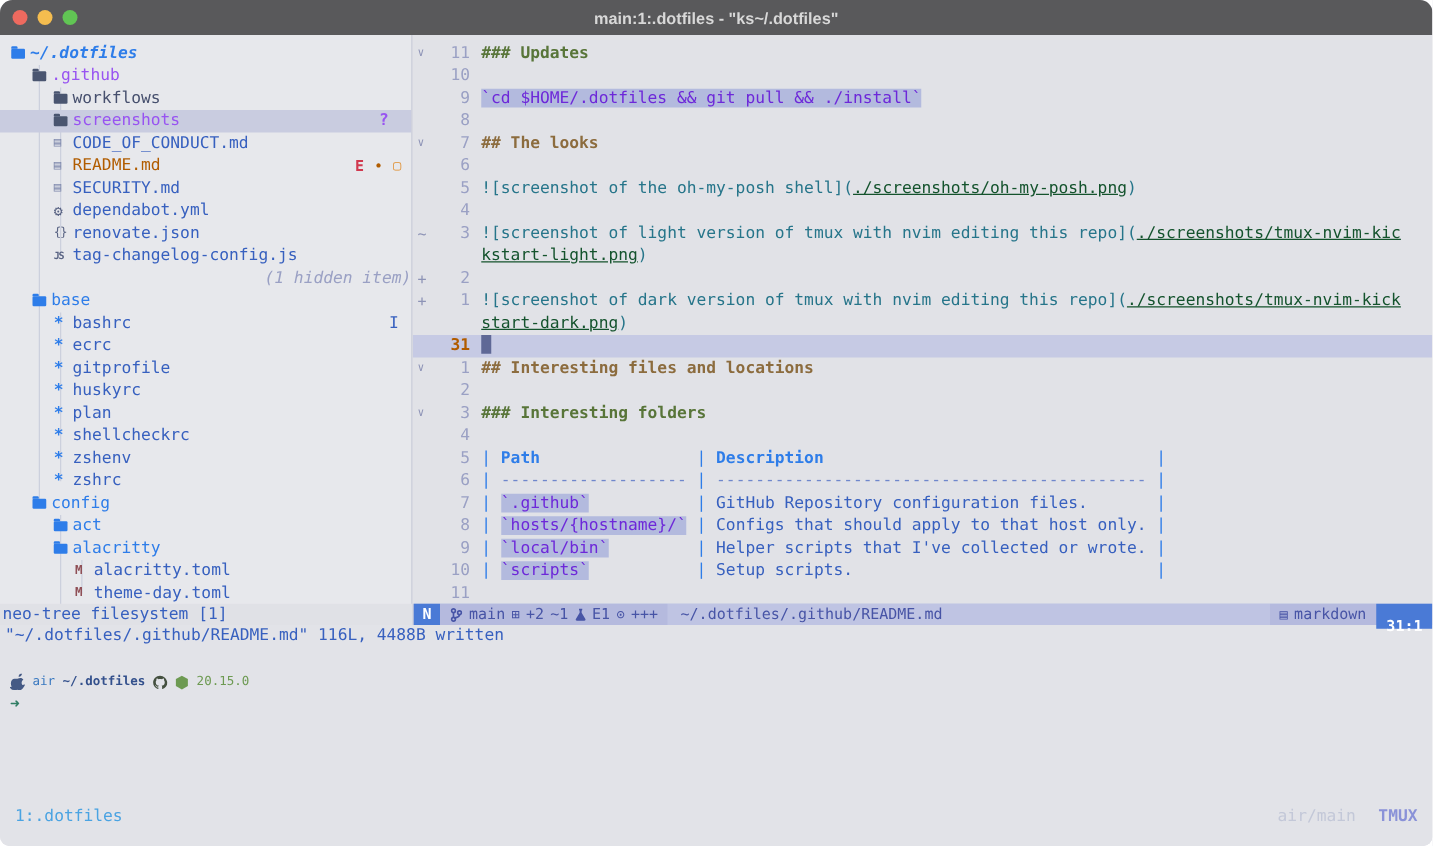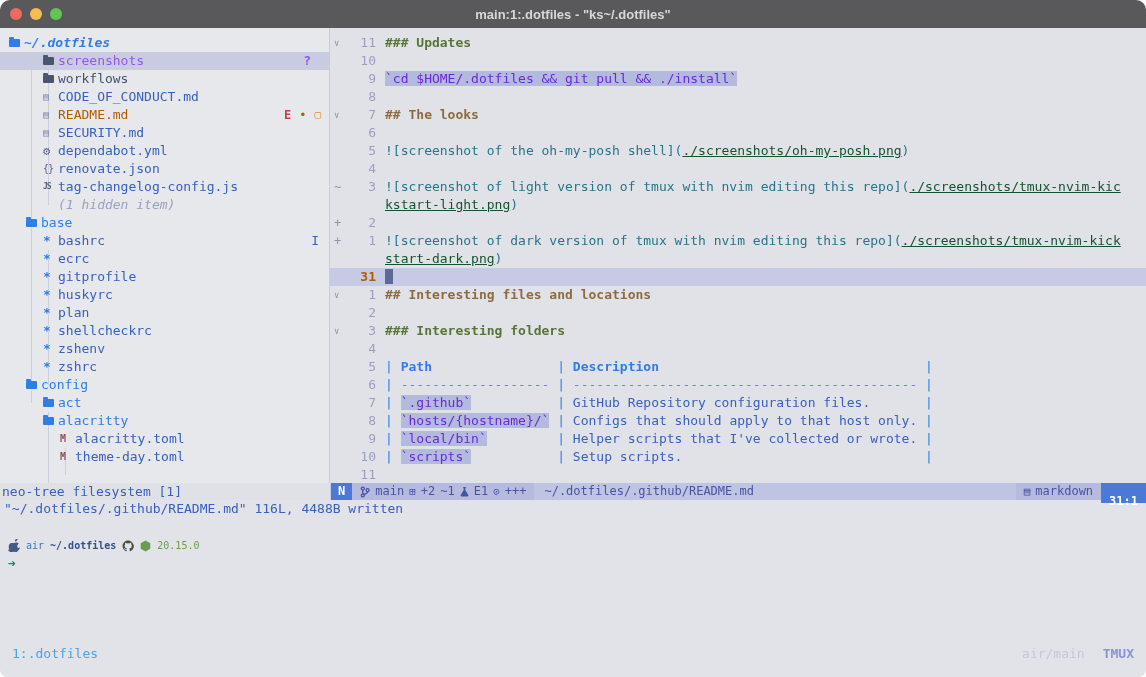--- a/index.html
+++ b/index.html
@@ -120,32 +120,38 @@
         <div class="guide" style="left:48px;top:222px;height:135px;"></div>
         <div class="guide" style="left:48px;top:384px;height:71px;"></div>
         <div class="guide" style="left:65px;top:420px;height:27px;"></div>
         <div id="tree-rows">
             <div class="tr-row" style="padding-left: 9px;">
               <span class="t-icon">
                 <span class="fold-ic i-blue"></span>
               </span>
               <span class="t-label t-root">~/.dotfiles</span>
             </div>
+            <div class="tr-row" style="padding-left: 26px;">
+              <span class="t-icon">
+                <span class="fold-ic i-dark"></span>
+              </span>
+              <span class="t-label t-purple">.github</span>
+            </div>
+            <div class="tr-row" style="padding-left: 43px;">
+              <span class="t-icon">
+                <span class="fold-ic i-dark"></span>
+              </span>
+              <span class="t-label t-dark">workflows</span>
+            </div>
             <div class="tr-row sel" style="padding-left: 43px;">
               <span class="t-icon">
                 <span class="fold-ic i-dark"></span>
               </span>
               <span class="t-label t-purple">screenshots</span>
               <span class="tr-badge">?</span>
-            </div>
-            <div class="tr-row" style="padding-left: 43px;">
-              <span class="t-icon">
-                <span class="fold-ic i-dark"></span>
-              </span>
-              <span class="t-label t-dark">workflows</span>
             </div>
             <div class="tr-row" style="padding-left: 43px;">
               <span class="t-icon ch-ic ic-md">▤</span>
               <span class="t-label t-file">CODE_OF_CONDUCT.md</span>
             </div>
             <div class="tr-row" style="padding-left: 43px;">
               <span class="t-icon ch-ic ic-md">▤</span>
               <span class="t-label t-orange">README.md</span>
               <span class="tr-flags">
                 <span class="fl-e">E</span>
@@ -162,21 +168,21 @@
               <span class="t-label t-file">dependabot.yml</span>
             </div>
             <div class="tr-row" style="padding-left: 43px;">
               <span class="t-icon ch-ic ic-braces">{}</span>
               <span class="t-label t-file">renovate.json</span>
             </div>
             <div class="tr-row" style="padding-left: 43px;">
               <span class="t-icon ch-ic ic-js">JS</span>
               <span class="t-label t-file">tag-changelog-config.js</span>
             </div>
-            <div class="tr-row" style="padding-left: 43px;">
+            <div class="tr-row" style="padding-left: 43px; justify-content: flex-end;">
               <span class="t-icon ch-ic ic-none"></span>
               <span class="t-label t-hidden">(1 hidden item)</span>
             </div>
             <div class="tr-row" style="padding-left: 26px;">
               <span class="t-icon">
                 <span class="fold-ic i-blue"></span>
               </span>
               <span class="t-label t-dir">base</span>
             </div>
             <div class="tr-row" style="padding-left: 43px;">

